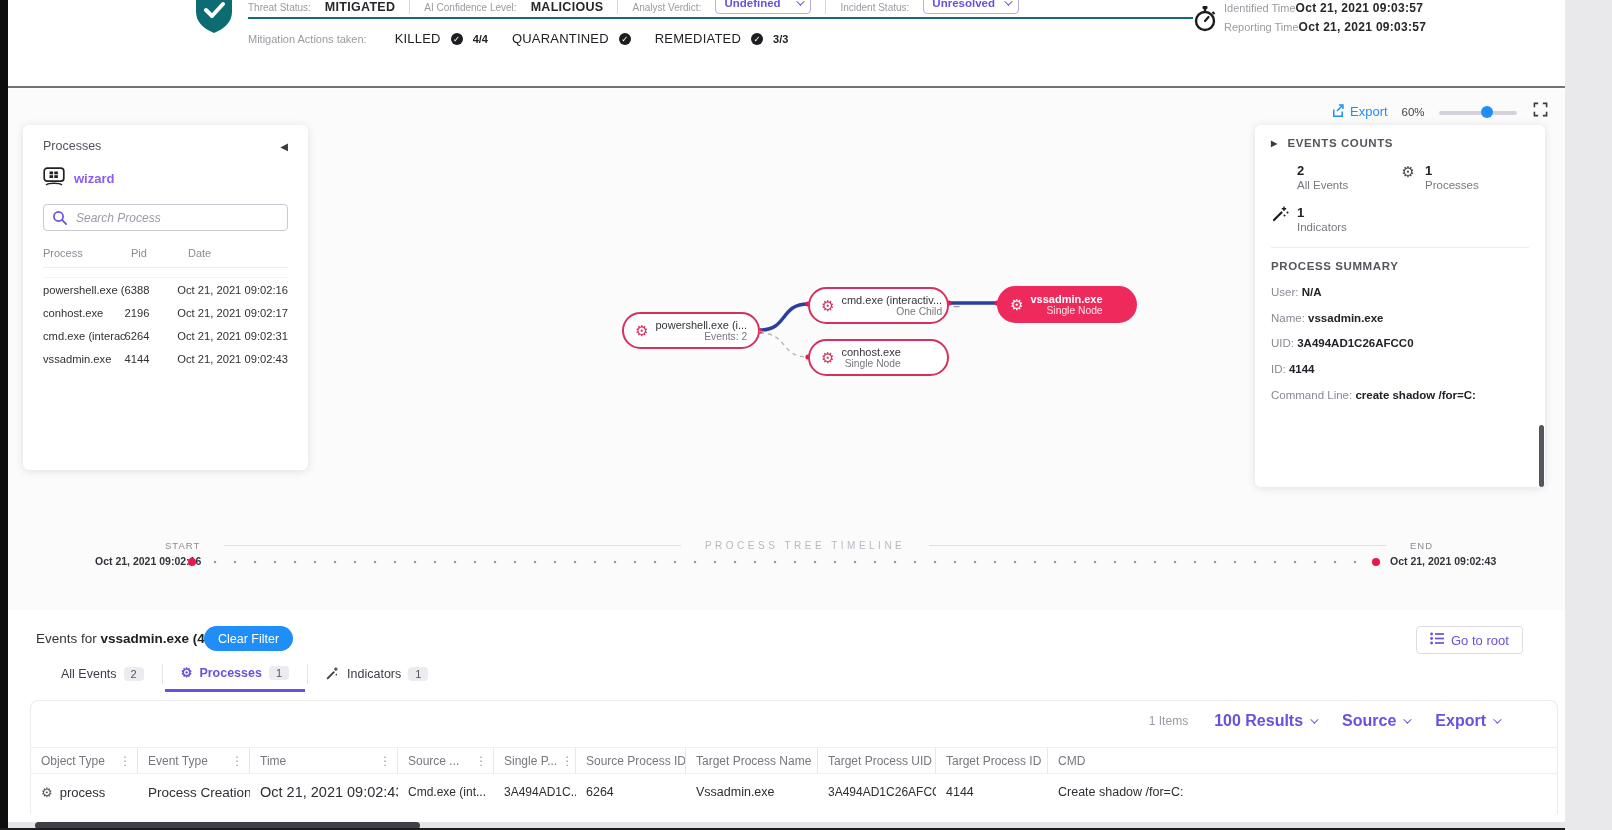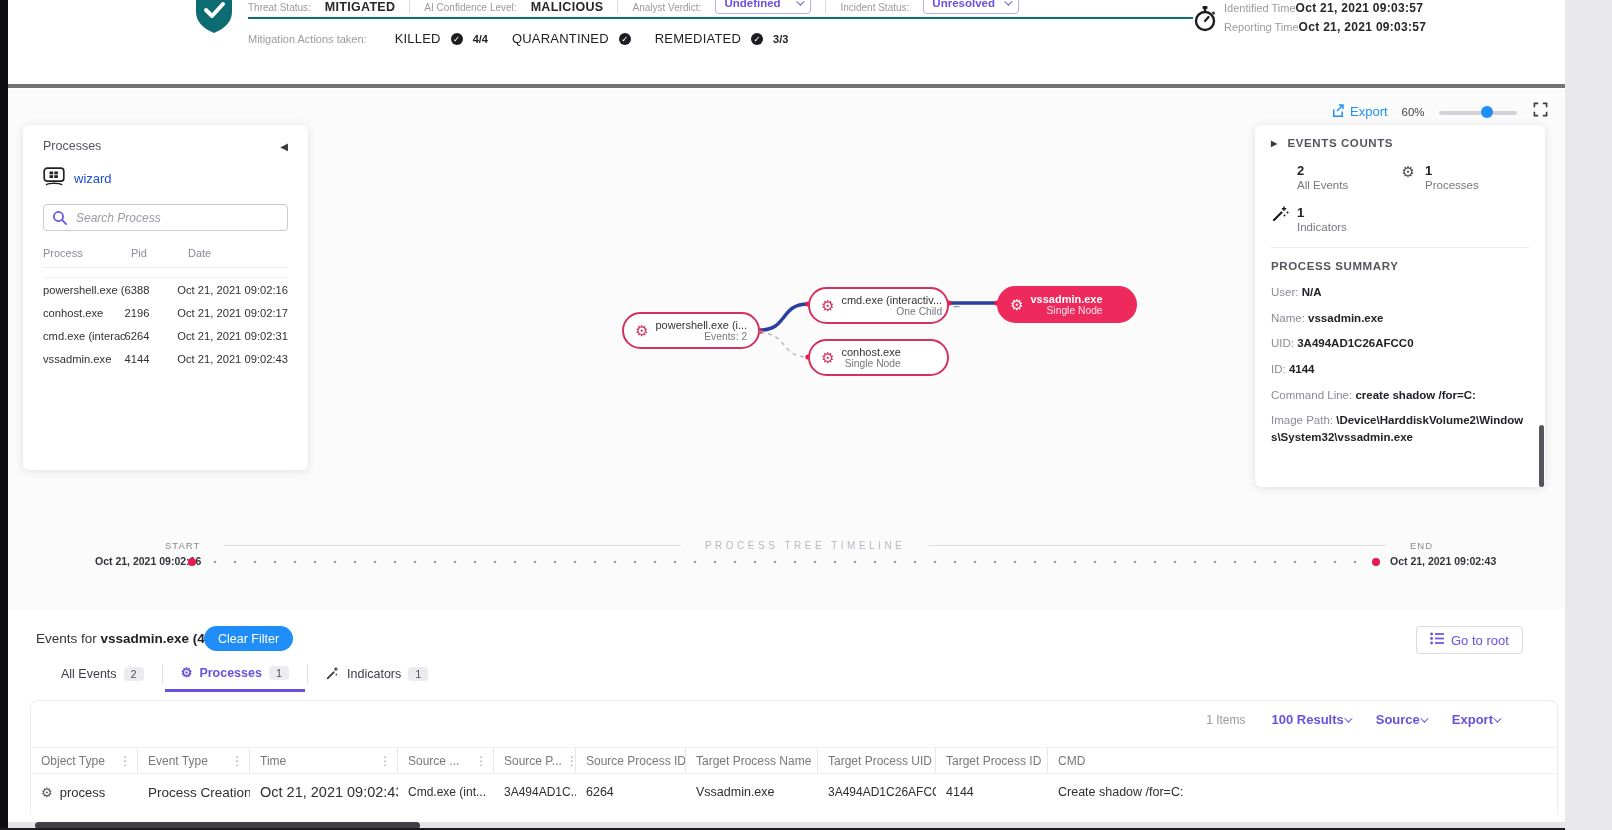--- a/index.html
+++ b/index.html
@@ -6,21 +6,21 @@
   body { background:#fff; }
   .page {
     position:relative; width:1612px; height:830px; overflow:hidden;
     background:#fff; font-family:"Liberation Sans", sans-serif; color:#2b2b30;
   }
   .abs { position:absolute; }
   .edge-left { left:0; top:0; width:8px; height:830px; background:#0d0d0f; }
   .edge-right { left:1565px; top:0; width:47px; height:830px; background:#e9e9eb; }
 
   
-  .topbar { left:8px; top:0; width:1557px; height:88px; background:#fff; border-bottom:4px solid #737373; }
+  .topbar { left:8px; top:0; width:1557px; height:88px; background:#fff; border-bottom:2px solid #737373; }
   .shield { left:186px; top:-12px; }
   .row1 { left:240px; top:0px; display:flex; align-items:flex-start; gap:14px; }
   .lab { font-size:10px; color:#9a9aa1; padding-top:2px; white-space:nowrap; }
   .val { font-size:12.5px; font-weight:bold; color:#26262b; letter-spacing:.3px; white-space:nowrap; }
   .vdiv { width:1px; height:14px; background:#d8d8dd; margin-top:0; }
   .dropdown {
     display:flex; align-items:center; justify-content:space-between; gap:8px;
     min-width:96px; margin-top:-7px; padding:3px 8px 4px 8px;
     border:1.5px solid #bcaaf2; border-radius:4px; color:#6b4fe0;
     font-size:11.5px; font-weight:bold; background:#fff;
@@ -52,21 +52,21 @@
   .slider .thumb { position:absolute; top:0; left:42px; width:12px; height:12px; border-radius:50%; background:#1f8ef9; }
   .fsicon { margin-left:2px; }
 
   .panel { background:#fff; border-radius:6px; box-shadow:0 1px 8px rgba(40,40,60,.13); }
 
   
   .lpanel { left:23px; top:125px; width:285px; height:345px; padding:14px 20px; }
   .lp-title { display:flex; justify-content:space-between; align-items:center; font-size:12.5px; color:#55555e; }
   .collapse-btn { font-size:10px; color:#3a3a40; cursor:pointer; }
   .endpoint { display:flex; align-items:center; gap:9px; margin-top:14px; }
-  .endpoint .name { font-size:13px; font-weight:normal; color:#1d4ed8; }
+  .endpoint .name { font-size:13px; font-weight:bold; color:#8b5cf6; }
   .searchbox { position:relative; margin-top:14px; }
   .searchbox input {
     width:100%; height:27px; border:1px solid #c9c9d2; border-radius:4px;
     padding:0 8px 0 32px; font-size:12px; font-style:italic; color:#55555e;
     font-family:"Liberation Sans", sans-serif; outline:none; background:#fff;
   }
   .searchbox input::placeholder { color:#9a9aa5; }
   .searchbox svg { position:absolute; left:9px; top:6px; }
   .ltable { margin-top:16px; font-size:11px; }
   .ltable .lth { display:flex; color:#8b8b95; padding-bottom:8px; border-bottom:1px solid #ececef; }
@@ -137,21 +137,21 @@
   .tab.active { color:#6b4fe0; font-weight:bold; border-bottom:3px solid #6b4fe0; }
   .tab.active .gear { color:#6b4fe0; }
   .tabsep { width:1px; background:#e2e2e8; margin:3px 2px 8px 2px; }
   .badge { background:#ececf0; border-radius:4px; padding:1px 7px; font-size:11px; color:#55555e; font-weight:normal; }
 
   
   .tcard { left:30px; top:700px; width:1528px; height:114px; background:#fff;
     border:1px solid #ececf0; border-bottom:none; border-radius:8px 8px 0 0; }
   .tcontrols { position:absolute; right:58px; top:11px; display:flex; align-items:center; gap:26px; }
   .titems { font-size:12px; color:#9a9aa2; }
-  .tdrop { display:flex; align-items:center; color:#6b4fe0; font-size:13px; font-weight:bold; cursor:pointer; }
+  .tdrop { display:flex; align-items:center; gap:7px; color:#6b4fe0; font-size:16px; font-weight:bold; cursor:pointer; }
   .thead { position:absolute; left:0; top:46px; width:100%; display:flex; align-items:center;
     height:27px; border-top:1px solid #f0f0f3; border-bottom:1px solid #f0f0f3; }
   .th { display:flex; align-items:center; justify-content:space-between; height:100%;
     padding:0 6px 0 10px; border-right:1px solid #e7e7ec; font-size:12px; color:#77777f; white-space:nowrap; overflow:hidden; }
   .kebab { color:#9a9aa2; font-size:12px; margin-left:4px; }
   .trowdata { position:absolute; left:0; top:73px; width:100%; display:flex; align-items:center; height:36px; }
   .td { padding:0 6px 0 10px; white-space:nowrap; overflow:hidden; color:#2e2e34; }
   .c1 { width:107px; } .c2 { width:112px; } .c3 { width:148px; } .c4 { width:96px; }
   .c5 { width:82px; } .c6 { width:110px; } .c7 { width:132px; } .c8 { width:118px; }
   .c9 { width:112px; } .c10 { flex:1; border-right:none; }
@@ -392,21 +392,20 @@
         </span>
       </div>
     </div>
     <div class="rp-div"></div>
     <div class="rp-section" style="margin-bottom:12px;">PROCESS SUMMARY</div>
     <div class="pfield"><span class="flab">User:</span> <span class="fval">N/A</span></div>
     <div class="pfield"><span class="flab">Name:</span> <span class="fval">vssadmin.exe</span></div>
     <div class="pfield"><span class="flab">UID:</span> <span class="fval">3A494AD1C26AFCC0</span></div>
     <div class="pfield"><span class="flab">ID:</span> <span class="fval">4144</span></div>
     <div class="pfield"><span class="flab">Command Line:</span> <span class="fval">create shadow /for=C:</span></div>
-    <div class="pfield"><span class="flab">Image Path:</span> <span class="fval">\Device\HarddiskVolume2\Windows\System32\vssadmin.exe</span></div>
 
   </div>
   <div class="vscroll"></div>
 
   <div class="abs tl-titlerow">
     <span class="tl-cap">START</span>
     <span class="tl-line"></span>
     <span class="tl-title">PROCESS TREE TIMELINE</span>
     <span class="tl-line"></span>
     <span class="tl-cap">END</span>
@@ -491,21 +490,21 @@
         </div>
       <div class="th c3">
           <span>Time</span>
           <span class="kebab">⋮</span>
         </div>
       <div class="th c4">
           <span>Source ...</span>
           <span class="kebab">⋮</span>
         </div>
       <div class="th c5">
-          <span>Source P...</span>
+          <span>Single P...</span>
           <span class="kebab">⋮</span>
         </div>
       <div class="th c6">
           <span>Source Process ID</span>
         </div>
       <div class="th c7">
           <span>Target Process Name</span>
           <span class="kebab">⋮</span>
         </div>
       <div class="th c8">

